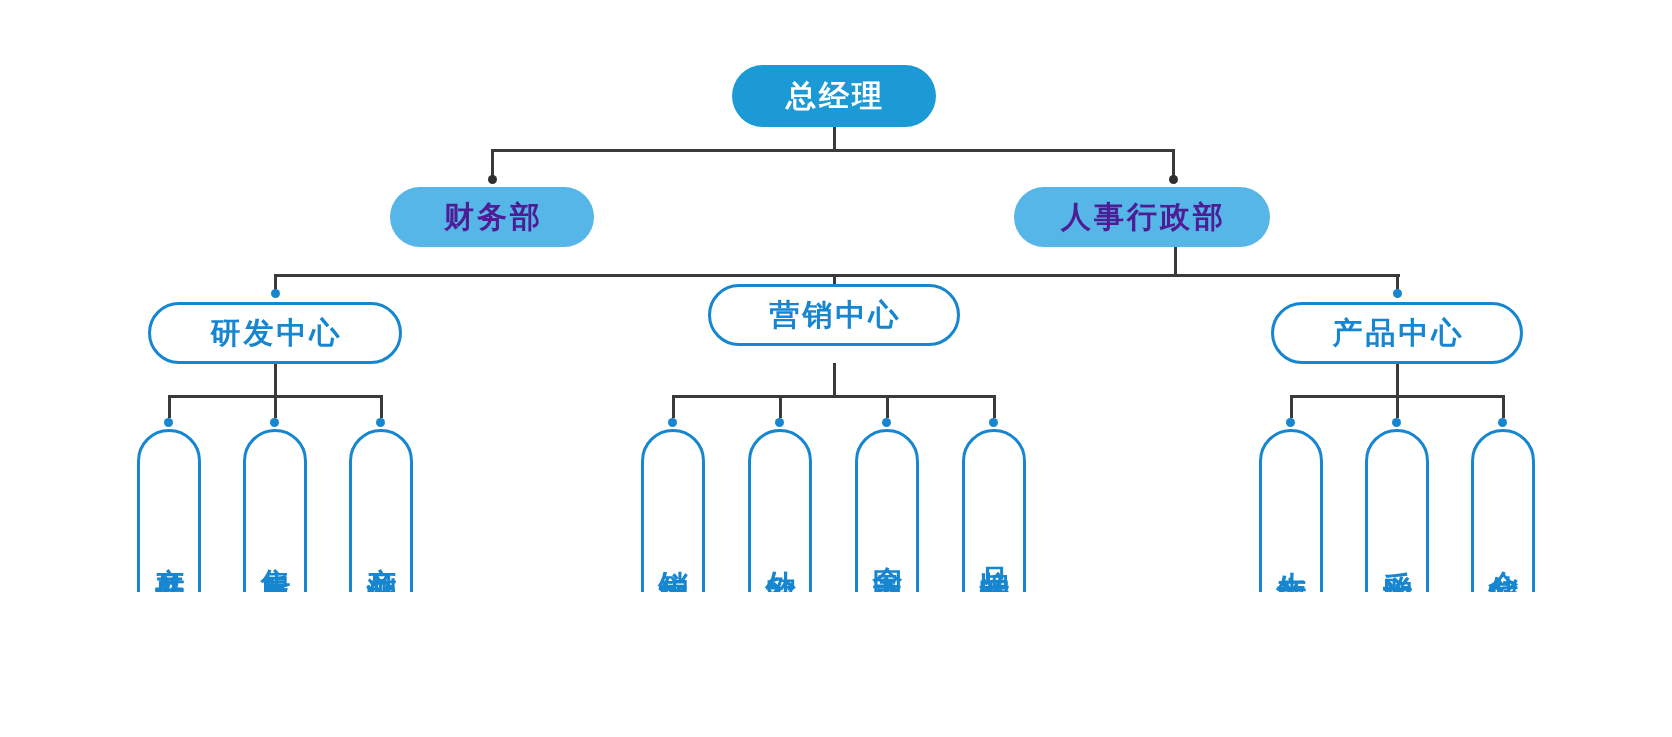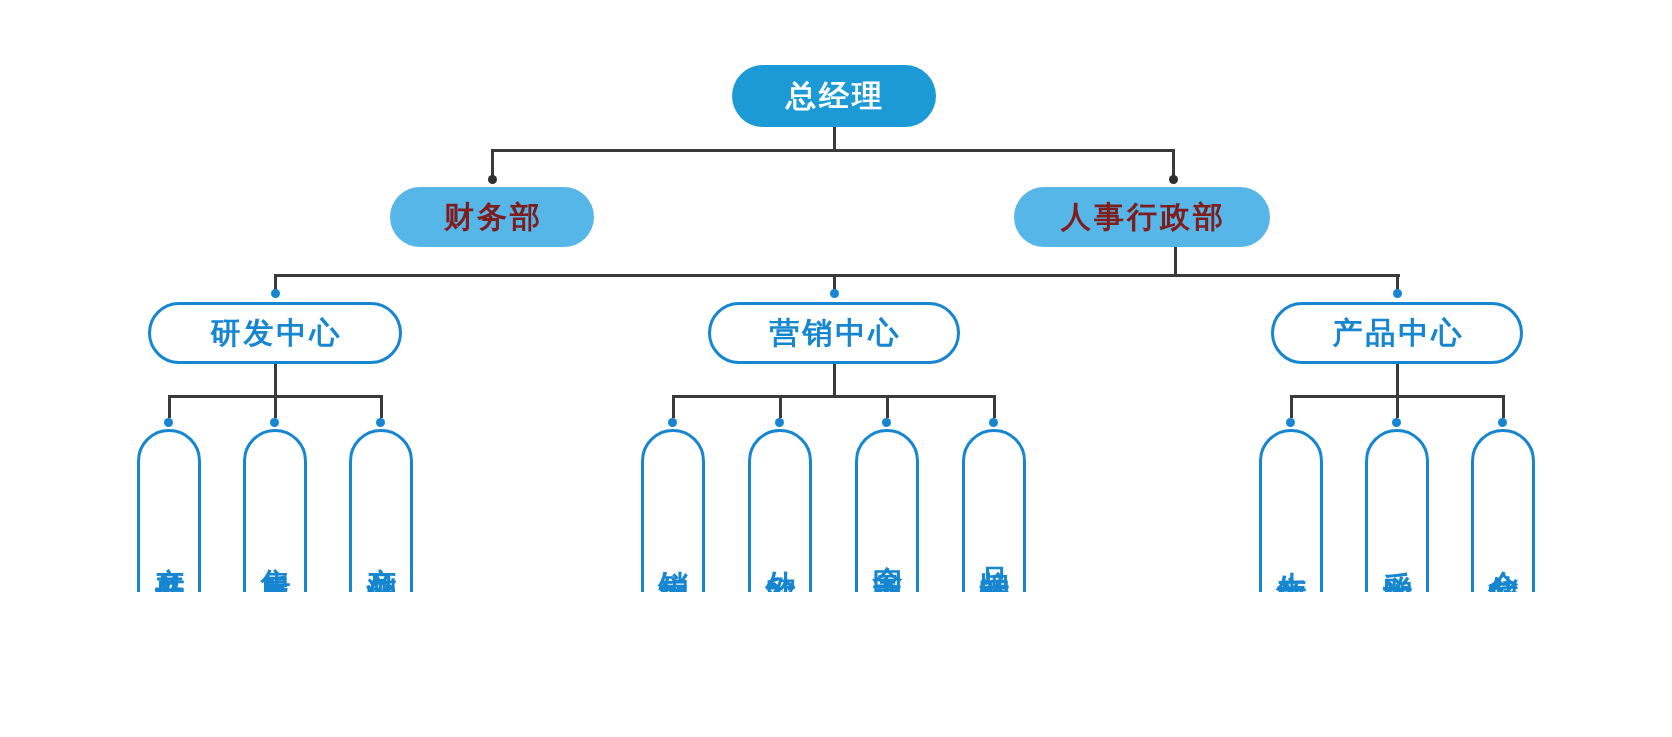--- a/index.html
+++ b/index.html
@@ -27,21 +27,21 @@
     font-weight: bold;
     white-space: nowrap;
   }
   .pill-h {
     border-radius: 32px;
     font-size: 30px;
     letter-spacing: 3px;
     padding-left: 3px; 
   }
   .solid-primary { background: var(--primary); color: #ffffff; }
-  .solid-secondary { background: var(--secondary); color: #7f1d1d; }
+  .solid-secondary { background: var(--secondary); color: #4c1d95; }
   .outlined {
     background: #ffffff;
     border: 3px solid var(--accent);
     color: var(--accent);
     border-radius: 34px;
     text-align: right;
   }
   .pill-v {
     width: 64px;
     height: 250px;
@@ -116,21 +116,21 @@
   <div class="dot dot-blue" style="left:1286px;top:418px;"></div>
   <div class="dot dot-blue" style="left:1392px;top:418px;"></div>
   <div class="dot dot-blue" style="left:1498px;top:418px;"></div>
 
   <div class="pill pill-h solid-primary" style="left:732px;top:65px;width:204px;height:62px;">总经理</div>
 
   <div class="pill pill-h solid-secondary" style="left:390px;top:187px;width:204px;height:60px;">财务部</div>
   <div class="pill pill-h solid-secondary" style="left:1014px;top:187px;width:256px;height:60px;">人事行政部</div>
 
   <div class="pill pill-h outlined" style="left:148px;top:302px;width:254px;height:62px;">研发中心</div>
-  <div class="pill pill-h outlined" style="left:708px;top:302px;width:252px;height:62px;">营销中心</div>
+  <div class="pill pill-h outlined" style="left:708px;top:284px;width:252px;height:62px;">营销中心</div>
   <div class="pill pill-h outlined" style="left:1271px;top:302px;width:252px;height:62px;">产品中心</div>
 
   <div class="pill pill-v outlined" style="left:137px;top:429px;">
     <span>产品开发</span>
   </div>
   <div class="pill pill-v outlined" style="left:243px;top:429px;">
     <span>售后服务</span>
   </div>
   <div class="pill pill-v outlined" style="left:349px;top:429px;">
     <span>产品测试</span>

